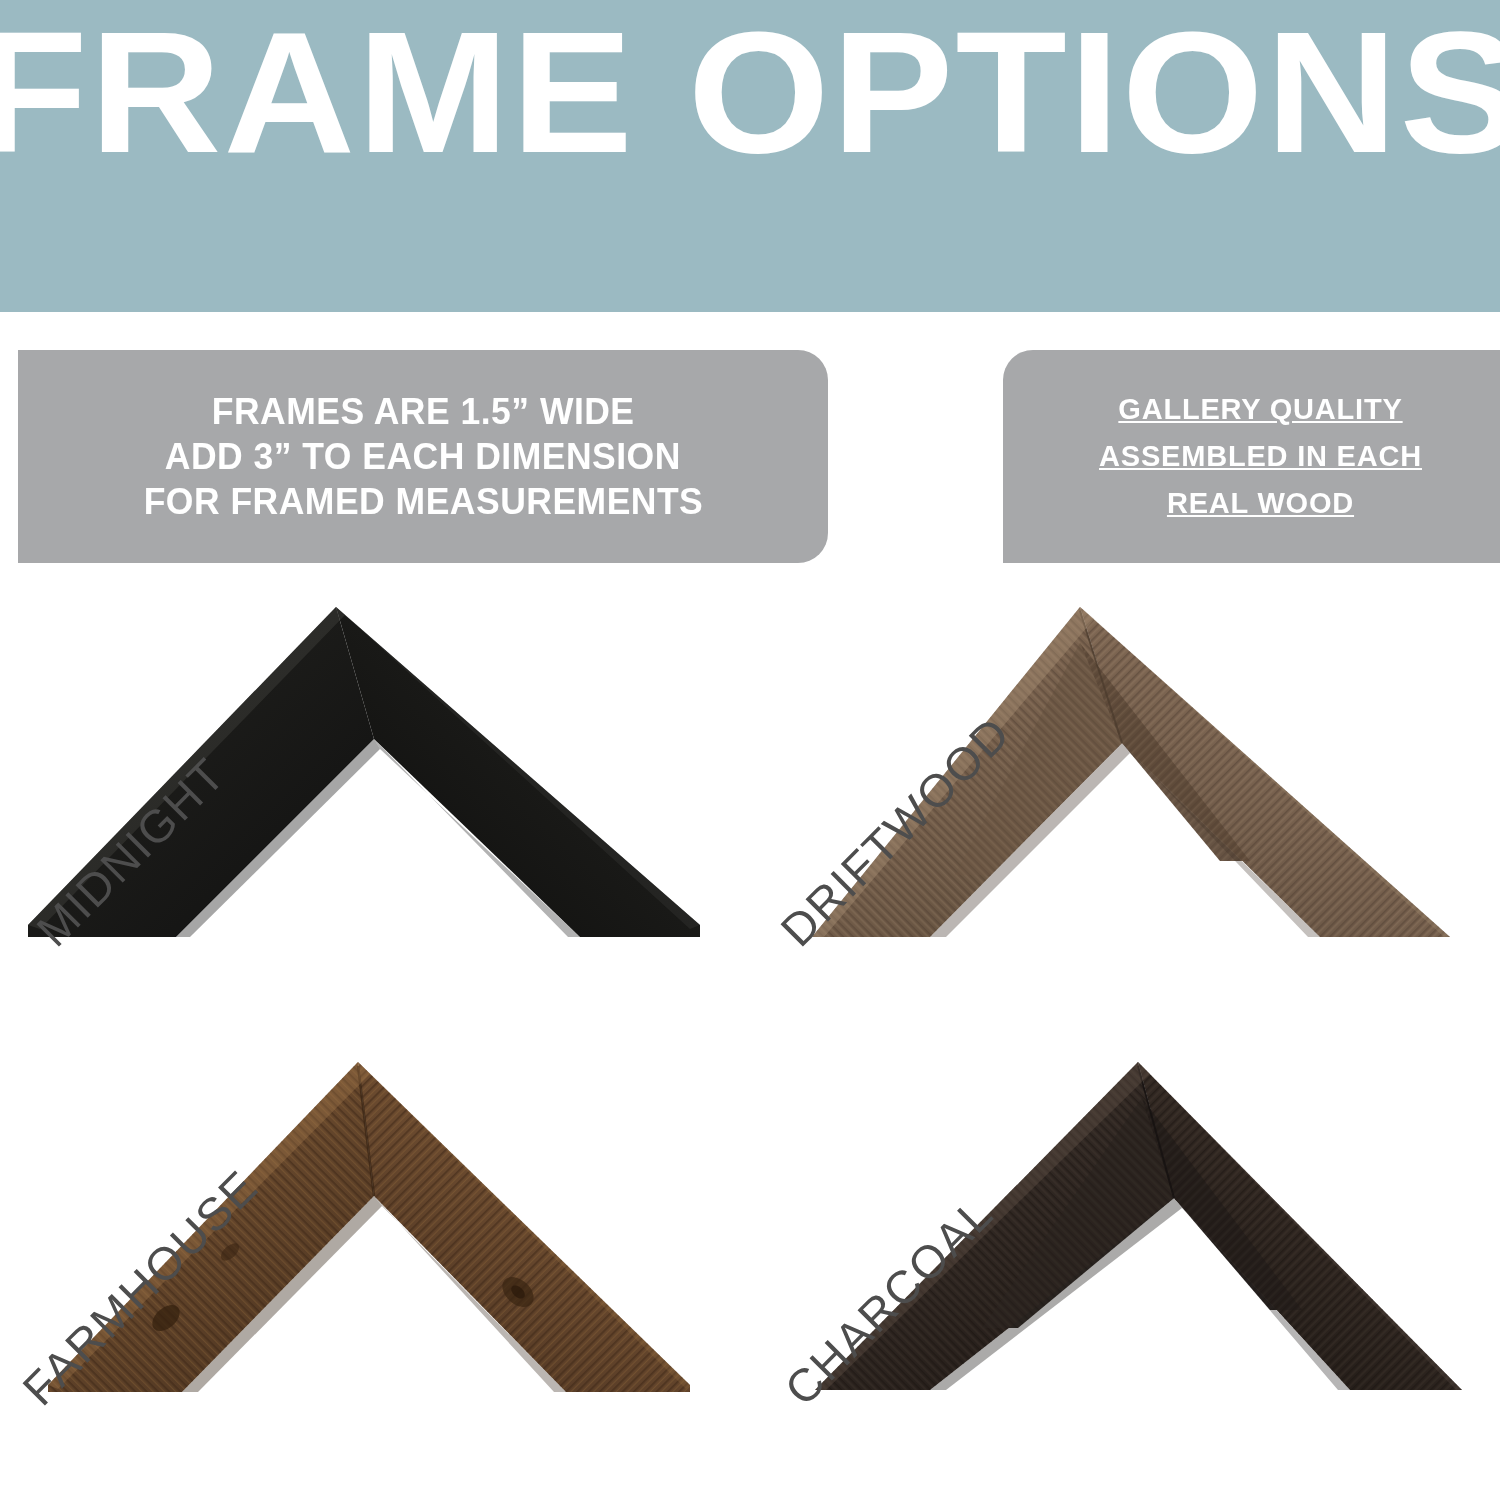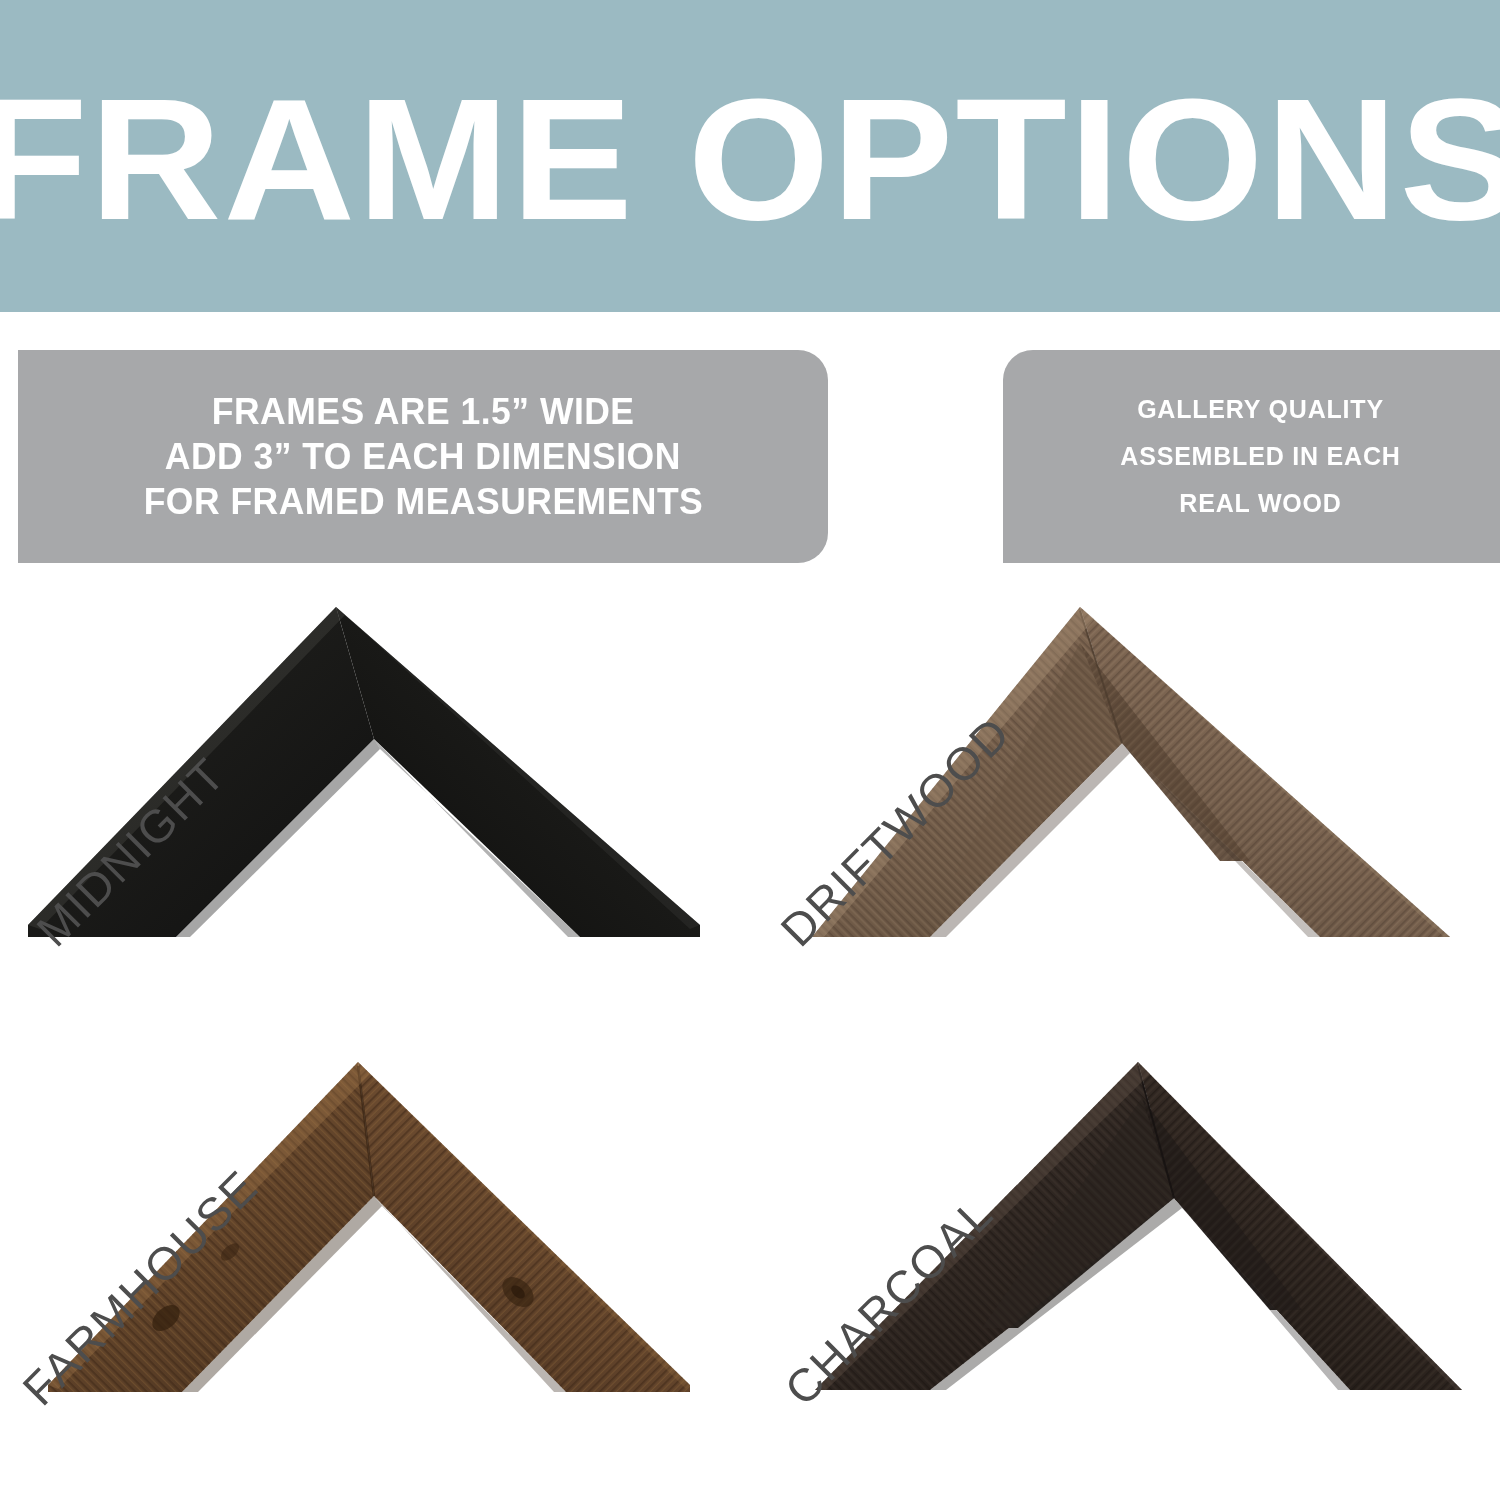--- a/index.html
+++ b/index.html
@@ -9,21 +9,21 @@
     font-family:"Liberation Sans", sans-serif;
     overflow:hidden;
     position:relative;
   }
   .page{position:relative;width:1500px;height:1500px;}
 
   
   .banner{
     position:absolute;left:0;top:0;width:1500px;height:312px;
     background:#9bbac2;
-    display:flex;align-items:center;justify-content:center;
+    display:flex;align-items:flex-start;justify-content:center;
   }
   .banner-title{
     color:#ffffff;
     font-family:"Liberation Sans", sans-serif;
     font-weight:700;
     font-size:172px;
     line-height:1;
     letter-spacing:2px;
     transform:scaleX(1.06);
     transform-origin:center;
@@ -51,21 +51,21 @@
     border-top-left-radius:30px;
   }
   .info-line{
     font-weight:700;
     font-size:37px;
     line-height:45px;
     letter-spacing:0.5px;
     white-space:nowrap;
   }
   .box-left .info-line{transform:scaleX(0.96);}
-  .box-right .info-line{font-size:25px;line-height:47px;letter-spacing:0.8px;}
+  .box-right .info-line{font-size:29px;line-height:47px;letter-spacing:0.8px;text-decoration:underline;}
 
   
   .frames{
     position:absolute;left:0;top:585px;width:1500px;height:915px;
   }
   .frame-cell{position:absolute;width:750px;height:410px;}
   .cell-tl{left:0;top:0;}
   .cell-tr{left:750px;top:0;}
   .cell-bl{left:0;top:455px;}
   .cell-br{left:750px;top:455px;}

